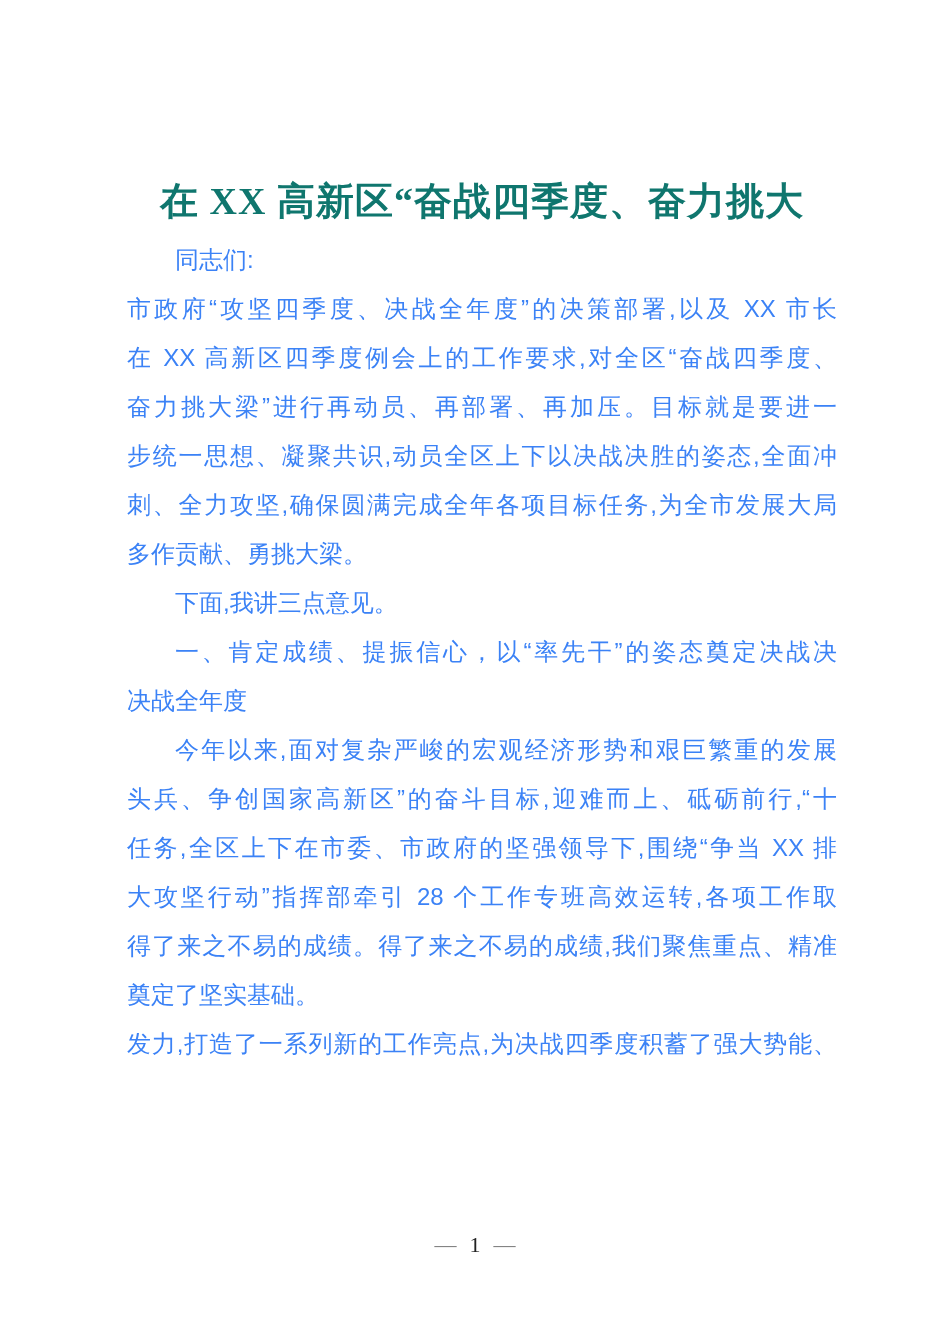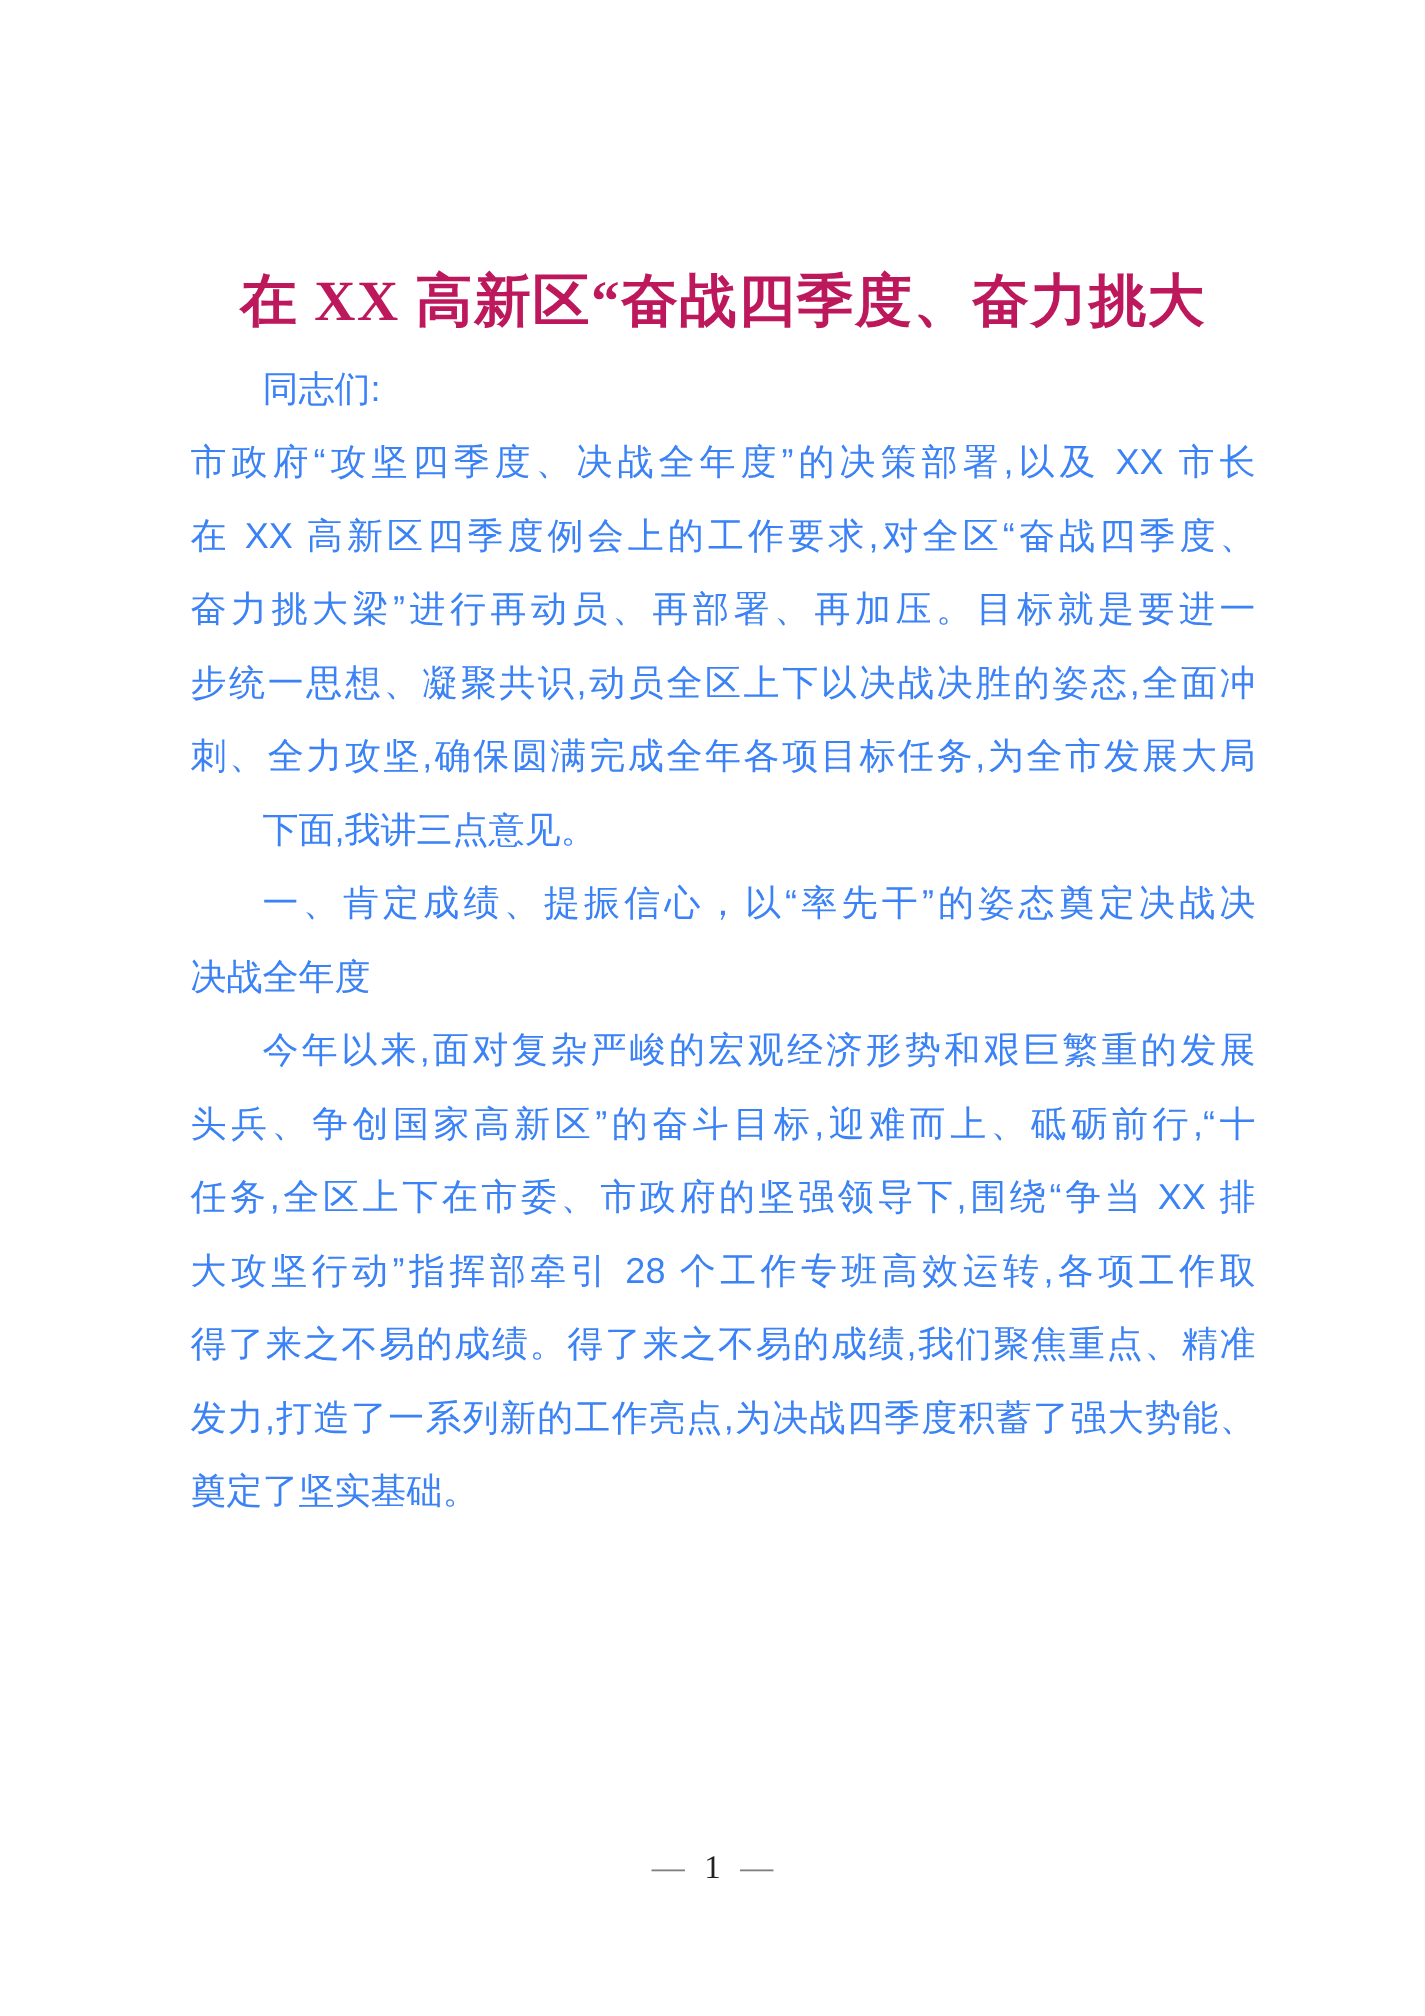--- a/index.html
+++ b/index.html
@@ -63,48 +63,49 @@
   }
   .page-footer .dash {
     padding: 0 13px;
   }
 </style>
 </head>
 <body>
 
 <div class="page" style="background: rgb(255, 255, 255);">
   <div class="content">
-    <div class="doc-title" id="doc-title" style="color: #be185d;">
+    <div class="doc-title" id="doc-title" style="color: #0f766e;">
         <div class="title-line">在 XX 高新区“奋战四季度、奋力挑大</div>
       </div>
     <div class="doc-body" id="doc-body" style="color: #3b82f6;">
         <div class="paragraph">
           <div class="line indent">同志们:</div>
         </div>
         <div class="paragraph">
           <div class="line justify">市政府“攻坚四季度、决战全年度”的决策部署,以及 XX 市长</div>
           <div class="line justify">在 XX 高新区四季度例会上的工作要求,对全区“奋战四季度、</div>
           <div class="line justify">奋力挑大梁”进行再动员、再部署、再加压。目标就是要进一</div>
           <div class="line justify">步统一思想、凝聚共识,动员全区上下以决战决胜的姿态,全面冲</div>
           <div class="line justify">刺、全力攻坚,确保圆满完成全年各项目标任务,为全市发展大局</div>
+          <div class="line">多作贡献、勇挑大梁。</div>
         </div>
         <div class="paragraph">
           <div class="line indent">下面,我讲三点意见。</div>
         </div>
         <div class="paragraph">
           <div class="line indent justify">一、肯定成绩、提振信心，以“率先干”的姿态奠定决战决</div>
           <div class="line">决战全年度</div>
         </div>
         <div class="paragraph">
           <div class="line indent justify">今年以来,面对复杂严峻的宏观经济形势和艰巨繁重的发展</div>
           <div class="line justify">头兵、争创国家高新区”的奋斗目标,迎难而上、砥砺前行,“十</div>
           <div class="line justify">任务,全区上下在市委、市政府的坚强领导下,围绕“争当 XX 排</div>
           <div class="line justify">大攻坚行动”指挥部牵引 28 个工作专班高效运转,各项工作取</div>
           <div class="line justify">得了来之不易的成绩。得了来之不易的成绩,我们聚焦重点、精准</div>
+          <div class="line">奠定了坚实基础。</div>
           <div class="line justify">发力,打造了一系列新的工作亮点,为决战四季度积蓄了强大势能、</div>
-          <div class="line">奠定了坚实基础。</div>
         </div>
       </div>
   </div>
   <div class="page-footer">
     <span class="dash" style="color: rgb(125, 125, 125);">—</span><span class="num" style="color: rgb(34, 34, 34);">1</span><span class="dash" style="color: rgb(125, 125, 125);">—</span>
   </div>
 </div>
 
 </body></html>

